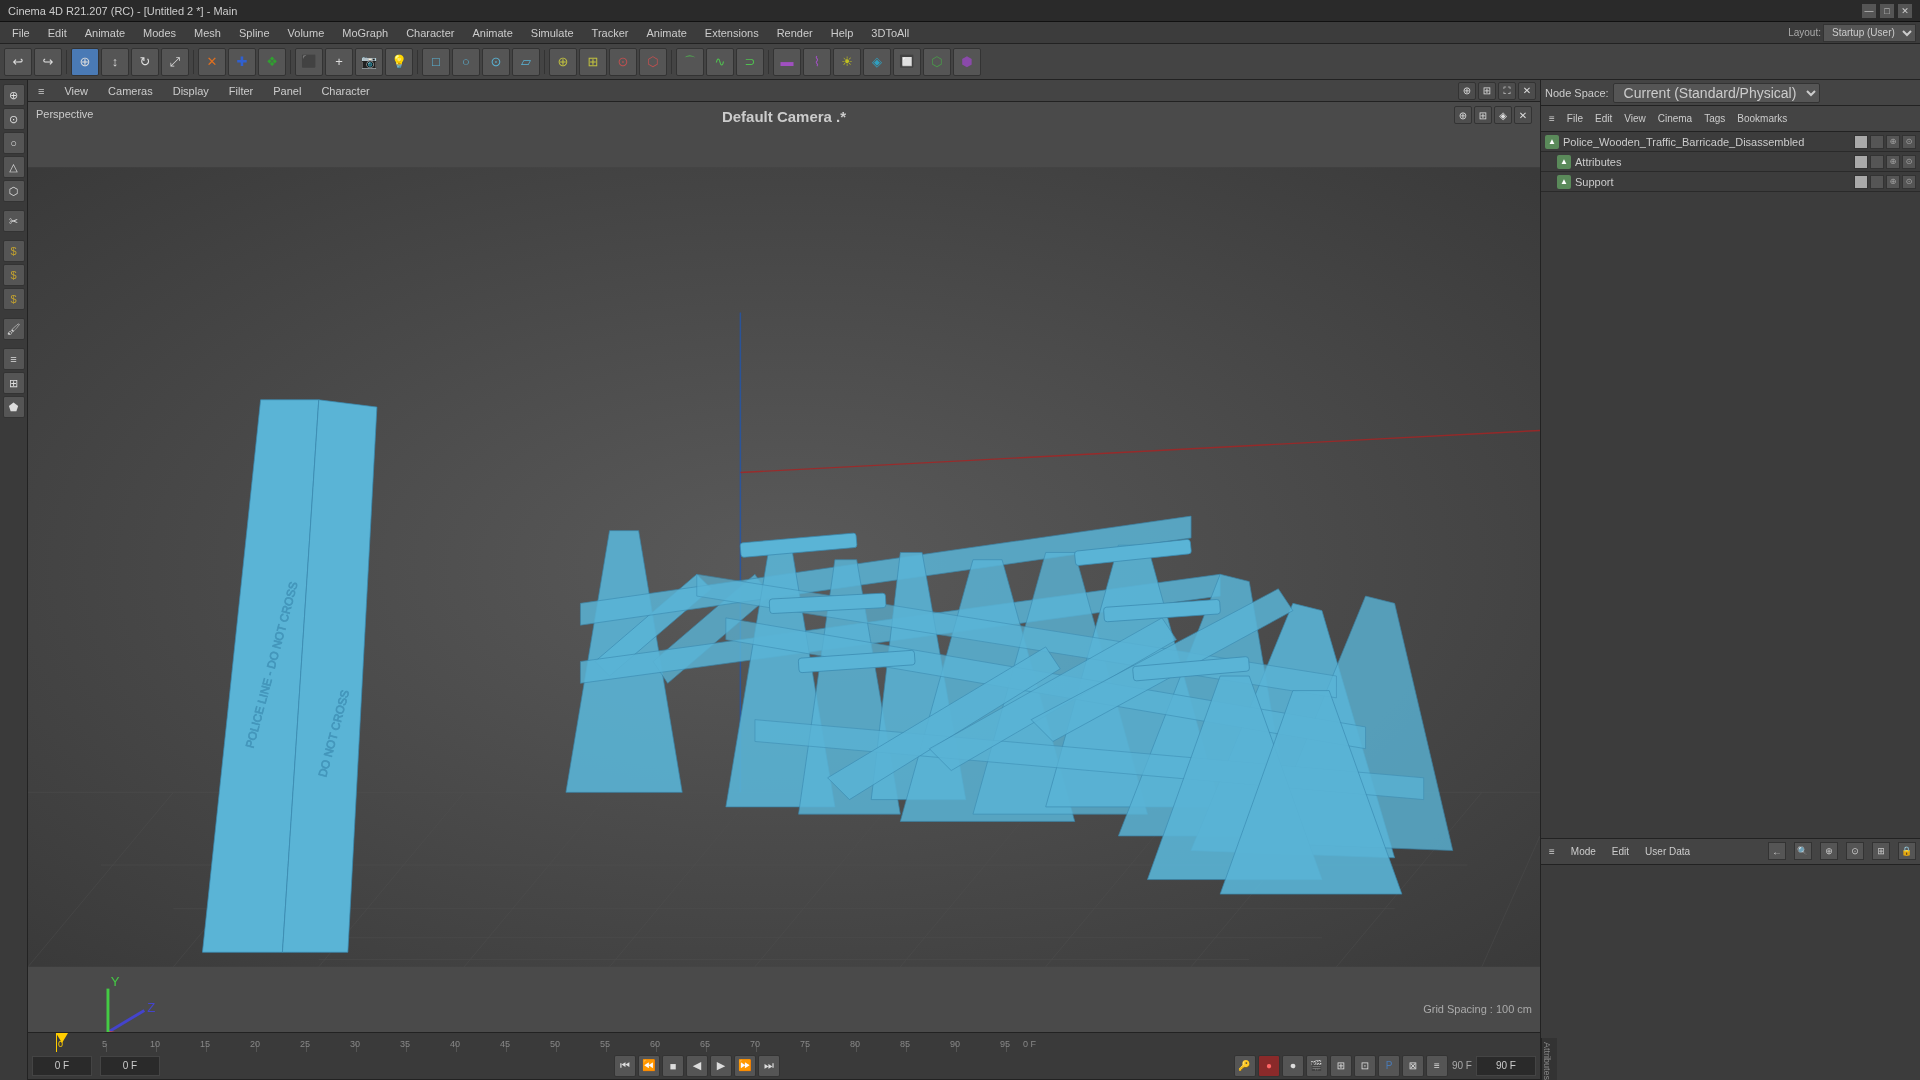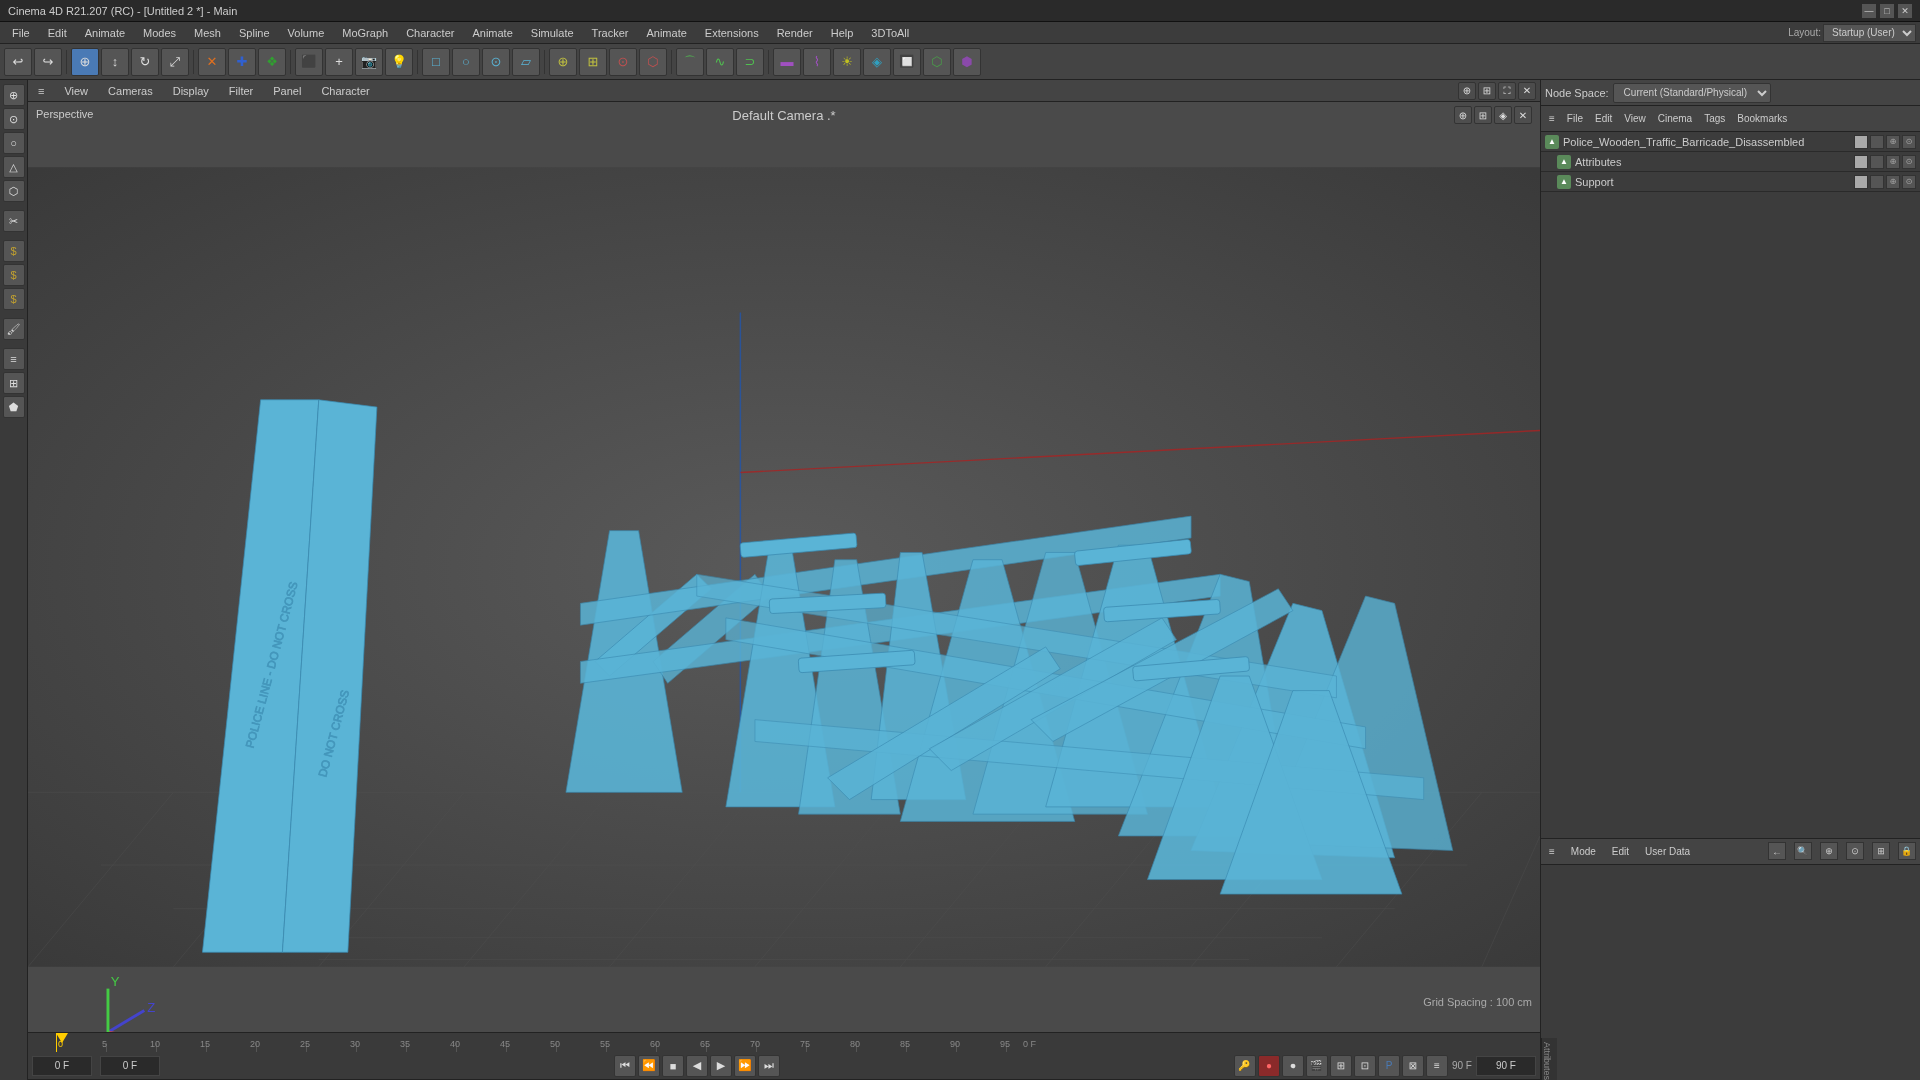--- a/index.html
+++ b/index.html
@@ -159,23 +159,24 @@
       left: 8px;
       font-size: 11px;
       color: #ccc;
       z-index: 10;
     }
     #camera-label {
       position: absolute;
       top: 6px;
       left: 50%;
       transform: translateX(-50%);
-      font-size: 13px;
+      font-size: 15px;
       color: #ccc;
       z-index: 10;
+      font-weight: bold;
     }
 
     
     .grid-svg {
       position: absolute;
       top: 0; left: 0;
       width: 100%;
       height: 100%;
     }
 
@@ -197,21 +198,21 @@
       align-items: center;
       justify-content: center;
       cursor: pointer;
       font-size: 10px;
       color: #ddd;
       border-radius: 2px;
     }
 
     #grid-spacing-label {
       position: absolute;
-      bottom: 24px;
+      bottom: 17px;
       right: 8px;
       font-size: 11px;
       color: #aaa;
     }
 
     
     #right-panel {
       width: 380px;
       background: #3c3c3c;
       border-left: 1px solid #222;
@@ -228,21 +229,21 @@
       padding: 0 4px;
       gap: 4px;
       border-bottom: 1px solid #222;
     }
     .rp-btn {
       height: 20px;
       padding: 0 6px;
       background: #555;
       border: 1px solid #333;
       color: #ccc;
-      font-size: 10px;
+      font-size: 14px;
       cursor: pointer;
       border-radius: 2px;
       display: flex;
       align-items: center;
     }
 
     
     #object-list-header {
       height: 26px;
       background: #444;

